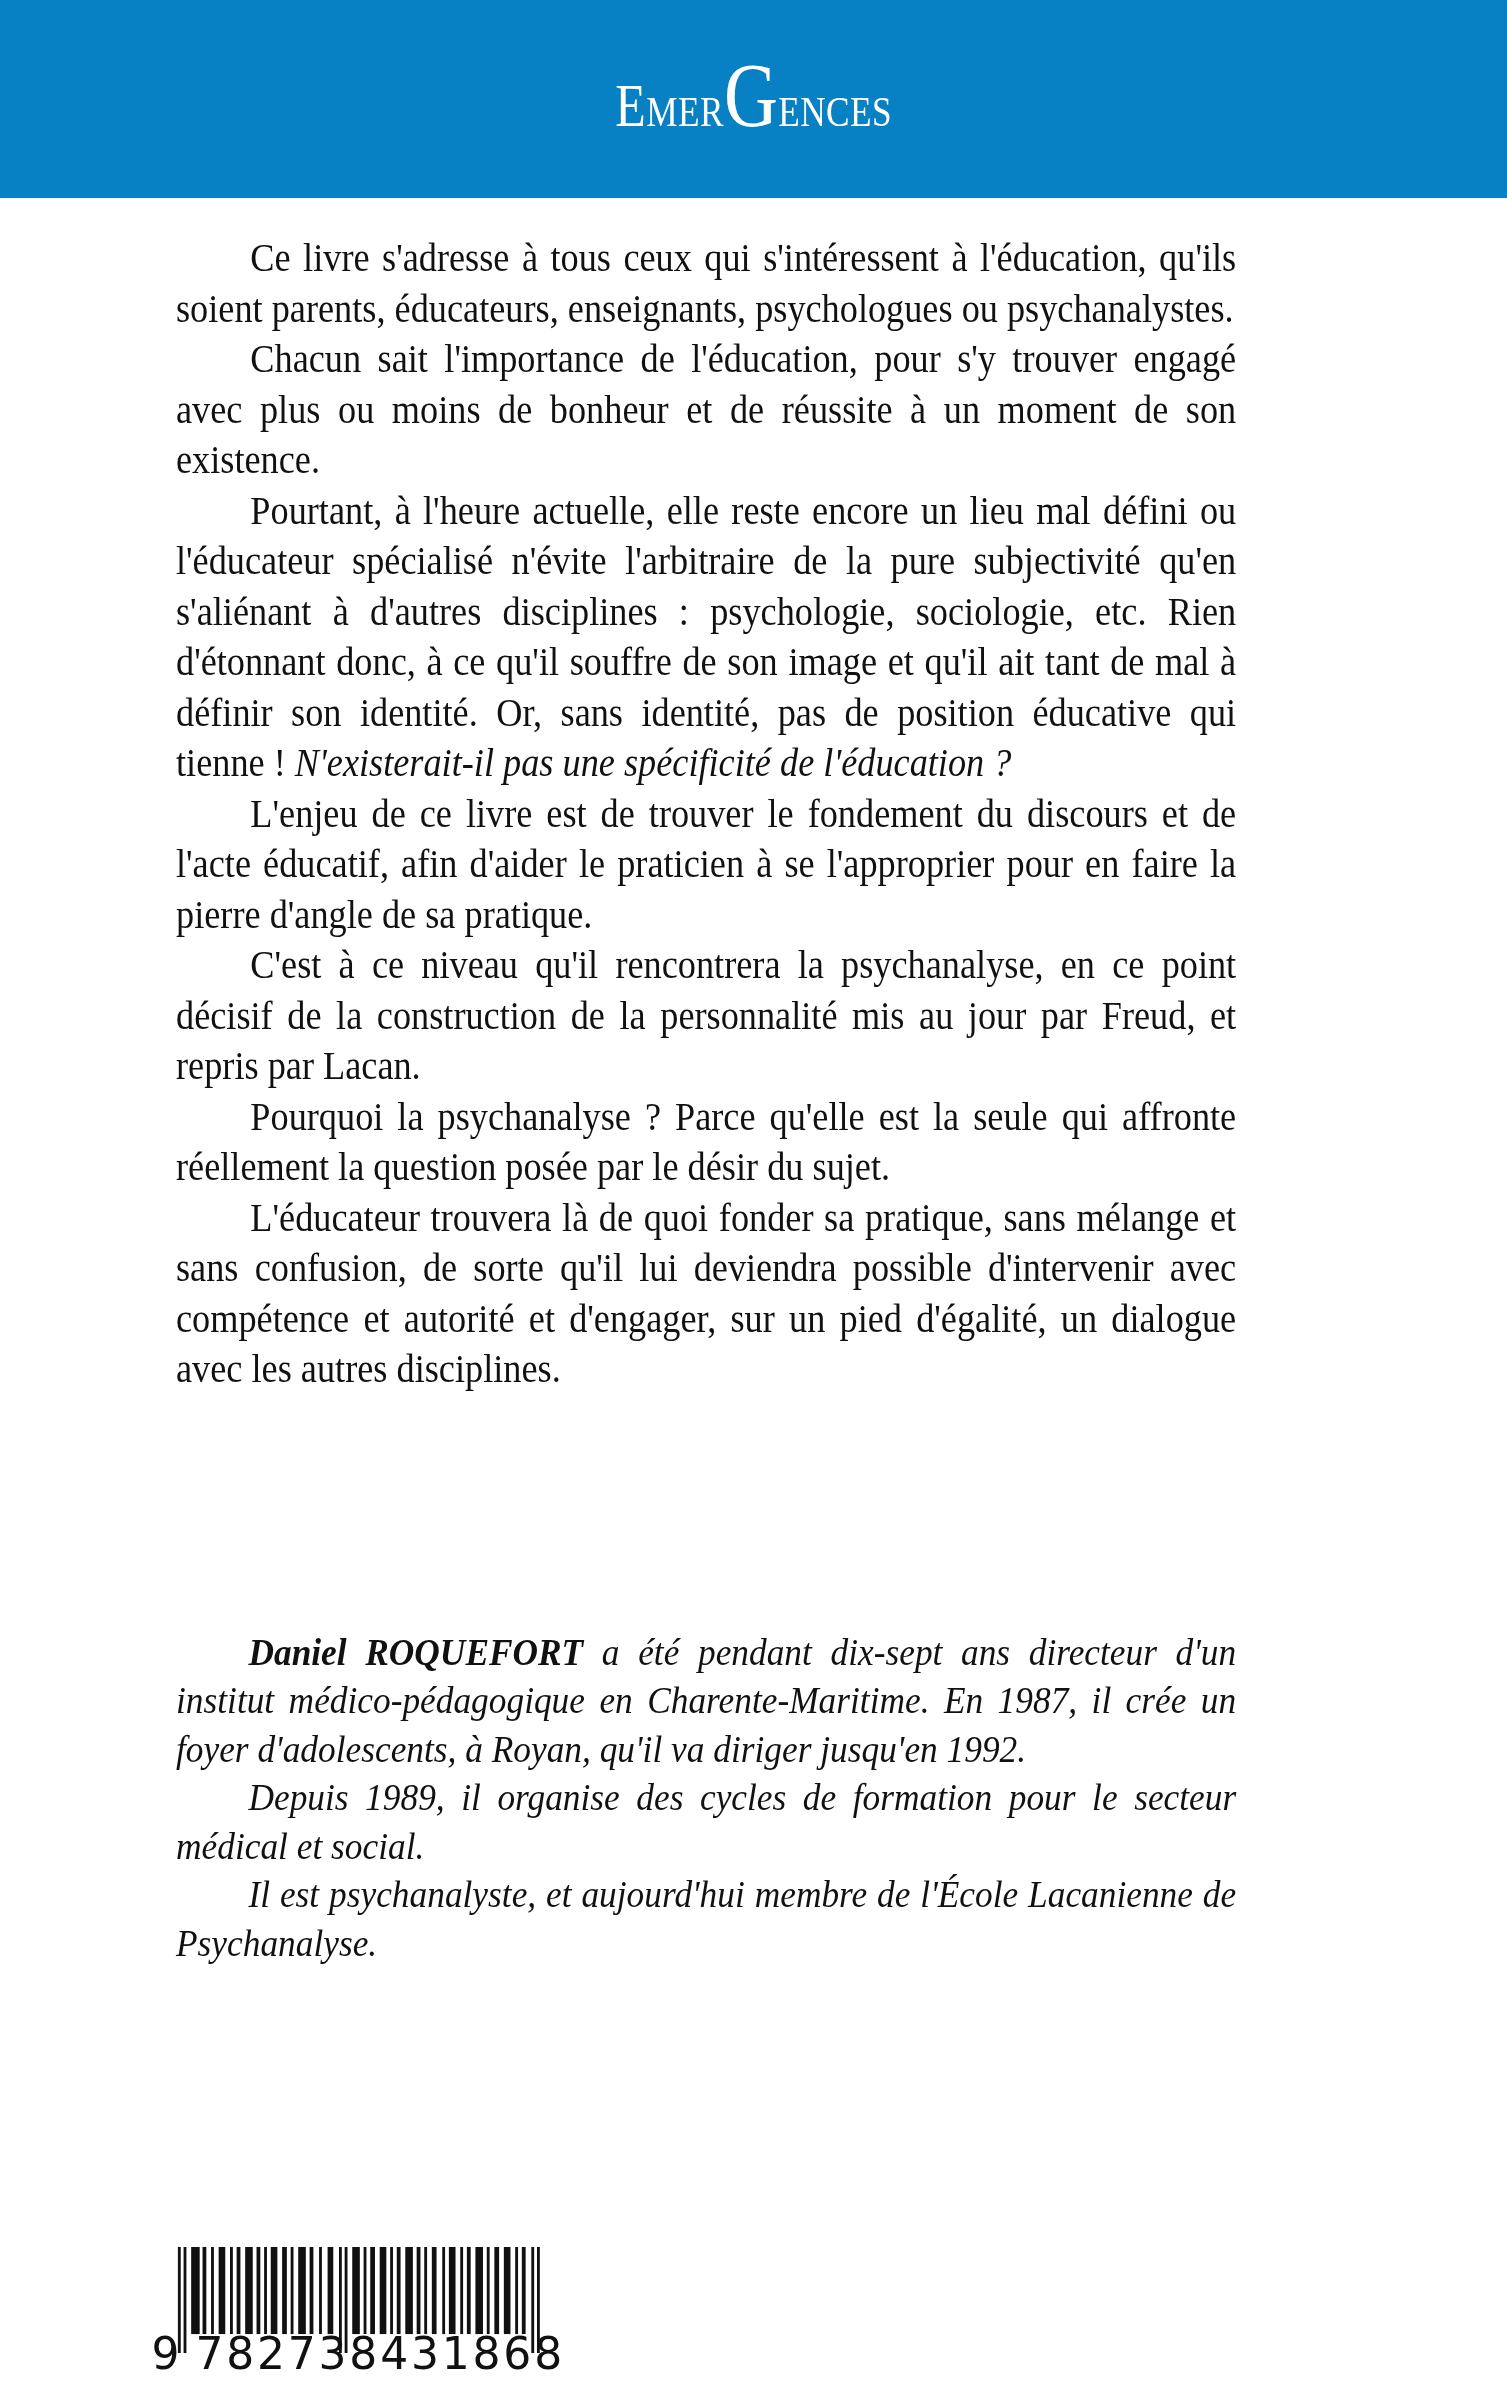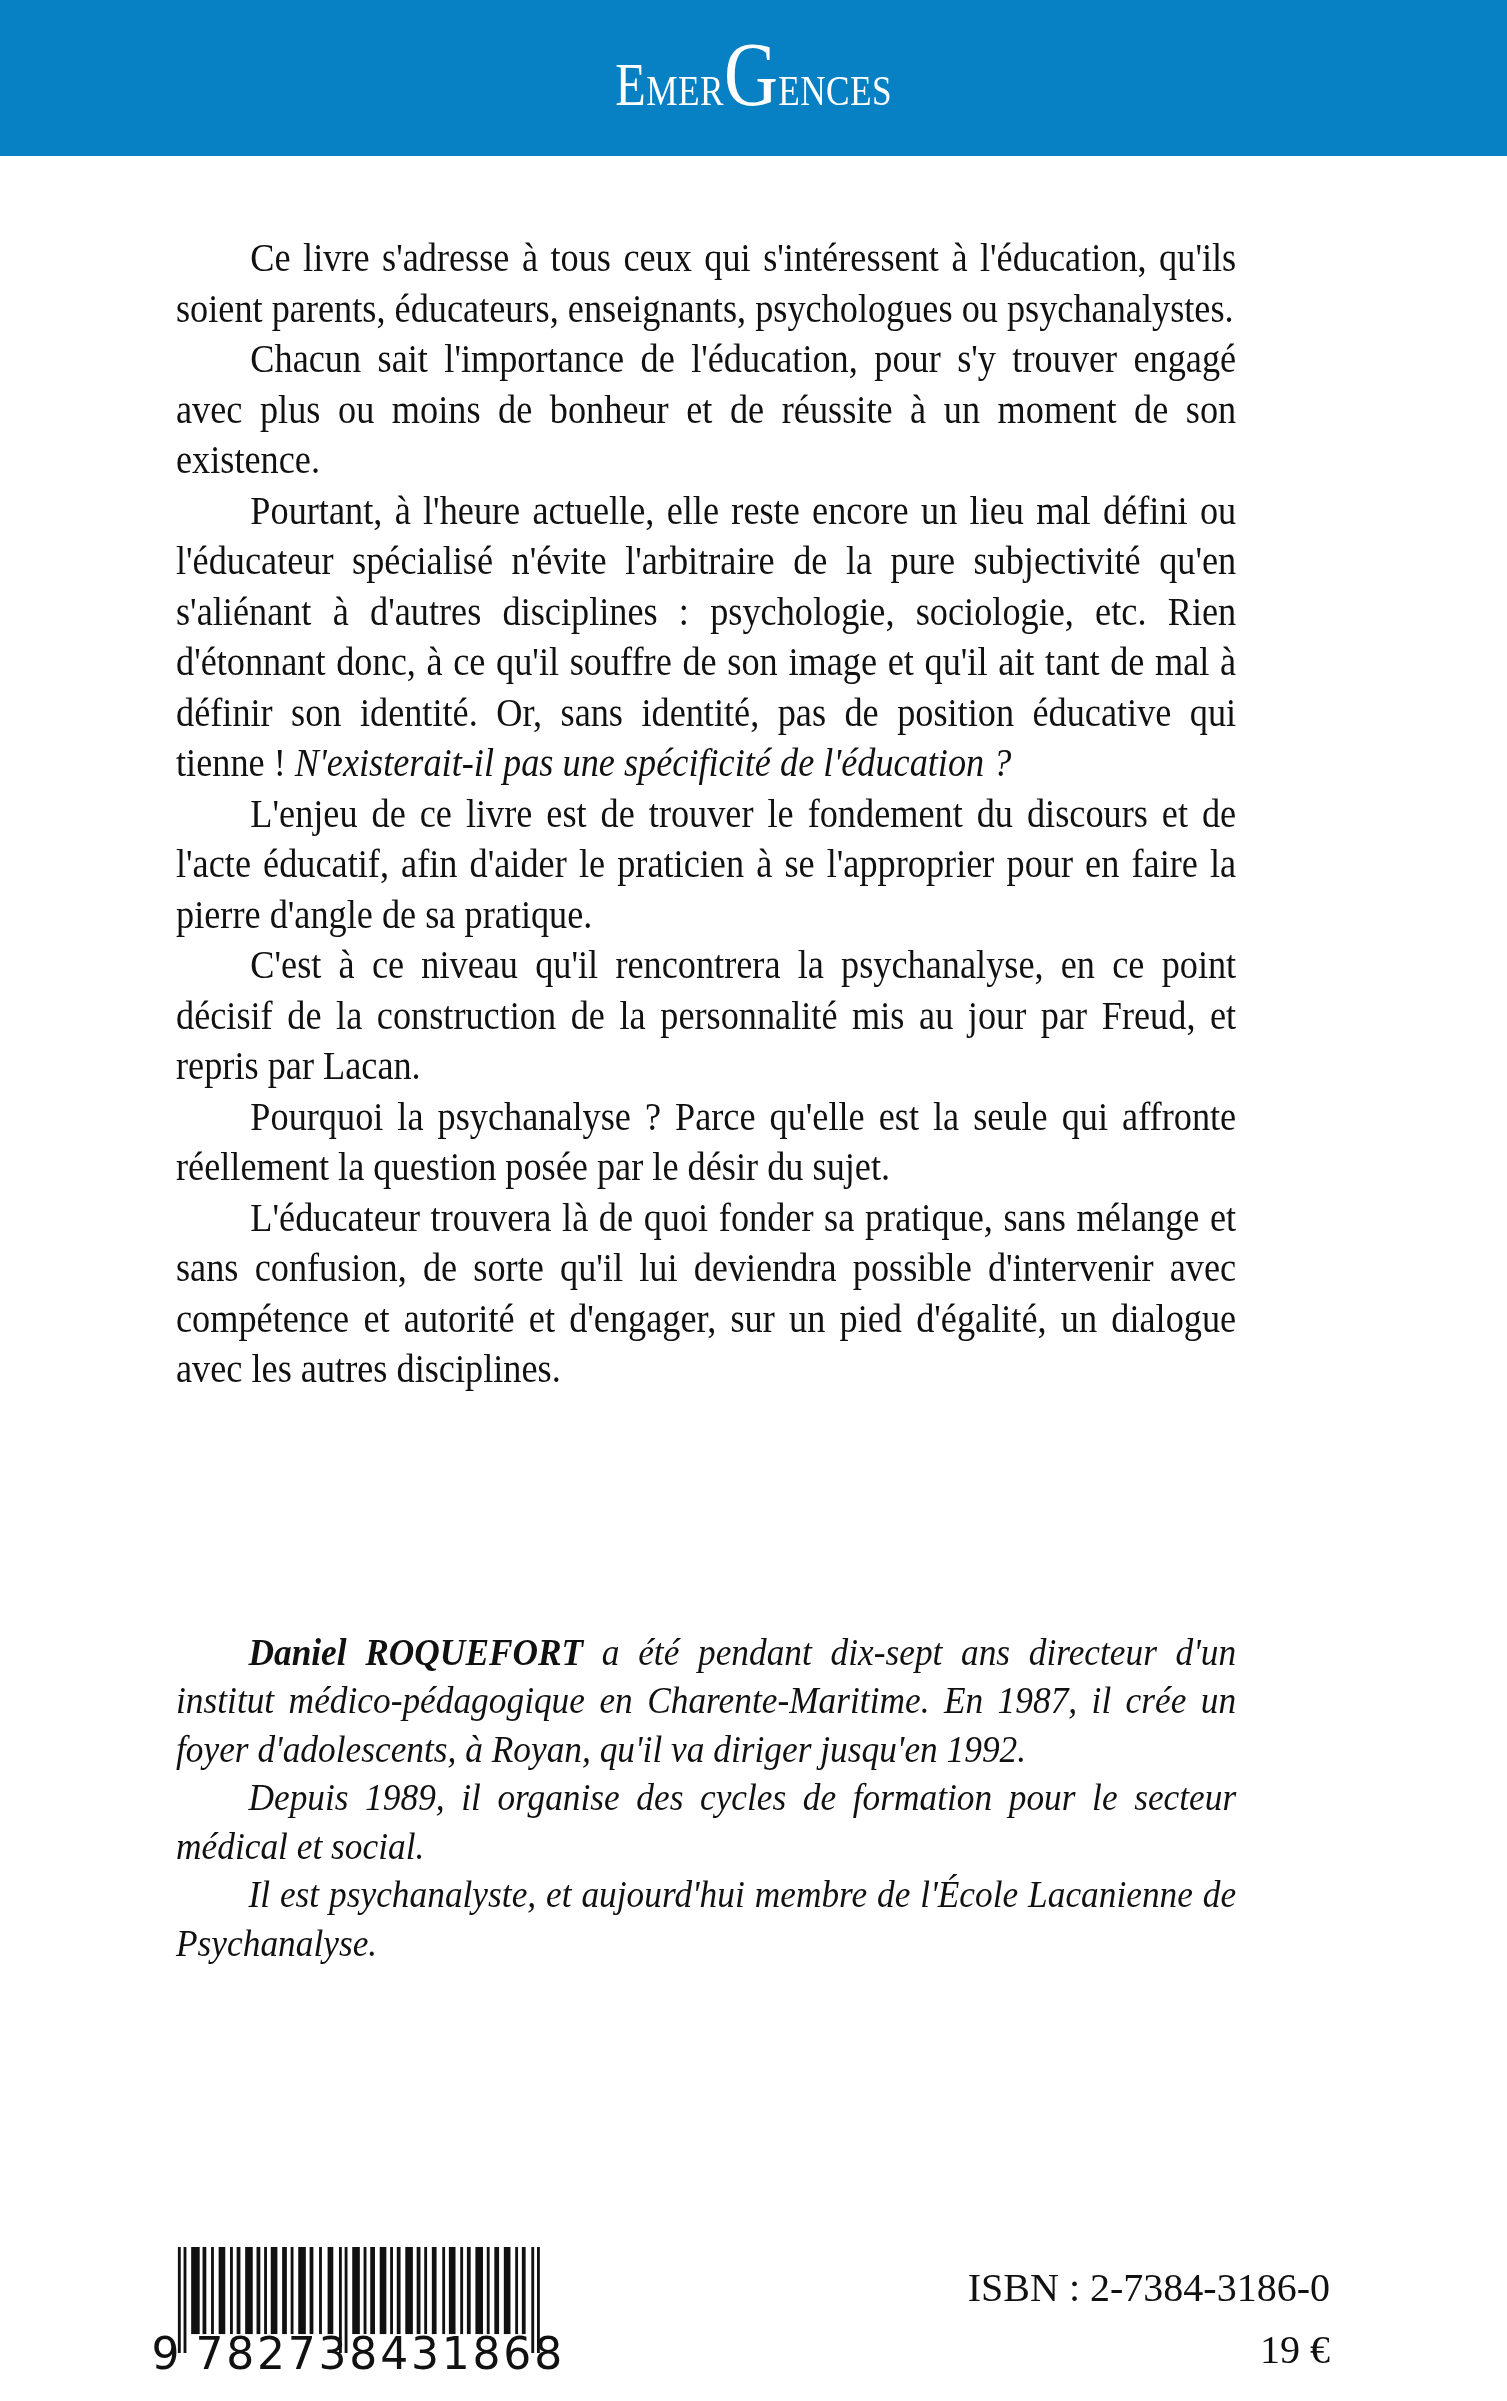--- a/index.html
+++ b/index.html
@@ -16,21 +16,21 @@
     color: #111111;
     overflow: hidden;
   }
 
   
   .header-band {
     position: absolute;
     top: 0;
     left: 0;
     width: 1508px;
-    height: 156px;
+    height: 198px;
     background: #0880c4;
     display: flex;
     align-items: center;
     justify-content: center;
   }
   .publisher-logo {
     color: #ffffff;
     font-family: "Liberation Serif", "DejaVu Serif", serif;
     letter-spacing: 0.5px;
     line-height: 1;
@@ -229,21 +229,17 @@
           <rect x="346" y="0" width="7" height="92"></rect>
           <rect x="358" y="0" width="3" height="92"></rect>
           <rect x="365" y="0" width="4" height="92"></rect>
           <rect x="375" y="0" width="3" height="112"></rect>
           <rect x="381" y="0" width="3" height="112"></rect>
         </g>
       </svg>
       <div class="barcode-digits"><span class="lead">9</span><span>782738</span><span>431868</span></div>
     </div>
 
-    <div class="isbn-block">
-      <div class="isbn-line">ISBN : 2-7384-3186-0</div>
-      <div class="price-line">19 €</div>
-    </div>
 
   </div>
 
 </div>
 
 
 </body></html>

